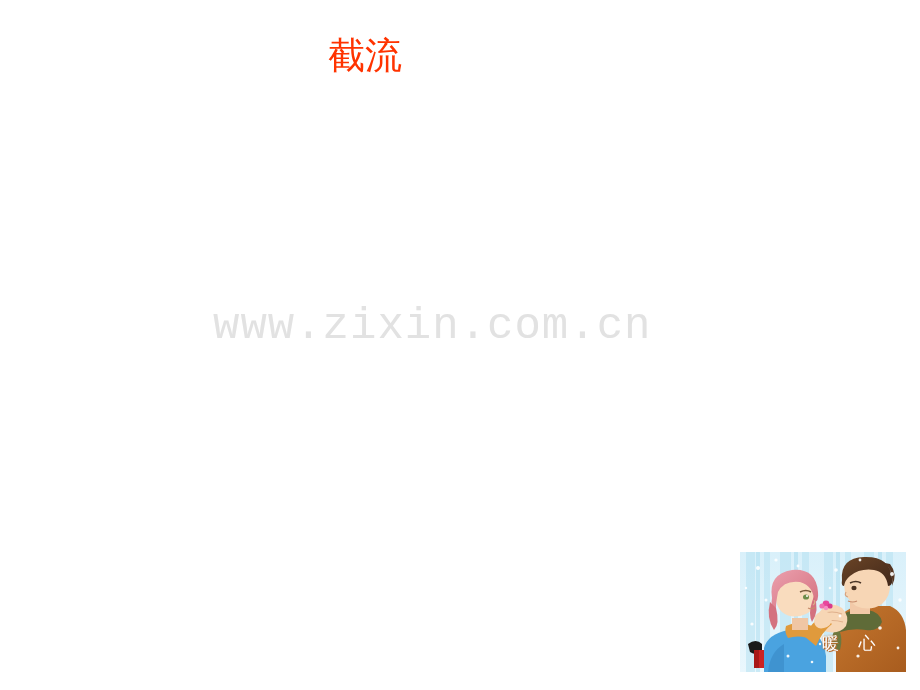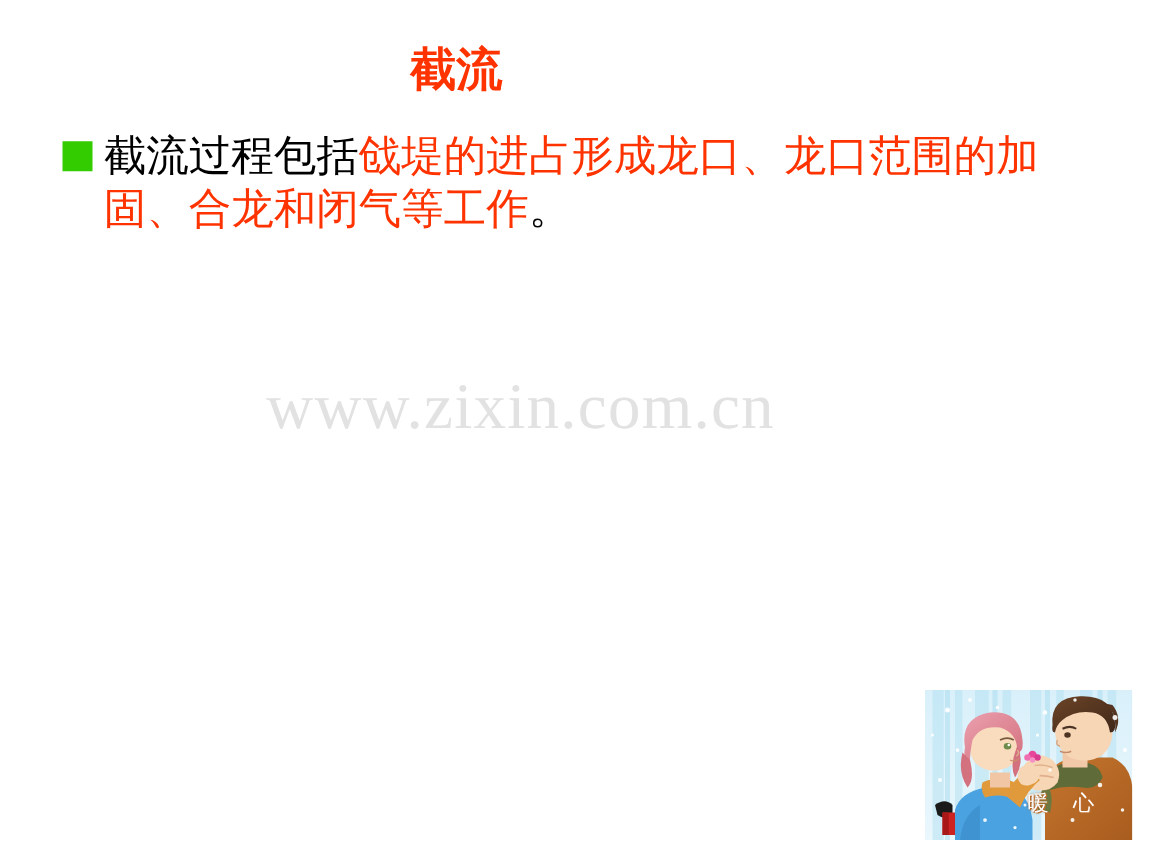--- a/index.html
+++ b/index.html
@@ -23,21 +23,20 @@
     position: absolute;
     left: 0;
     top: 34px;
     width: 730px;
     text-align: center;
     font-size: 37px;
     line-height: 44px;
     color: #FF3300;
     font-family: "DejaVu Sans", "Liberation Sans", sans-serif;
     white-space: nowrap;
-    font-weight: bold;
   }
 
   
   .bullet-block {
     position: absolute;
     left: 50px;
     width: 830px;
   }
   #bullet-1 { top: 104px; }
   #bullet-2 { top: 228px; }
@@ -67,25 +66,25 @@
   .lead-space {
     display: inline-block;
     width: 14px;
   }
 
   
   #watermark {
     position: absolute;
     left: 213px;
     top: 303px;
-    font-size: 52px;
+    font-size: 44px;
     line-height: 46px;
     letter-spacing: 1px;
     color: #e2e2e2;
-    font-family: Liberation Serif, serif;
+    font-family: Liberation Mono, monospace;
     white-space: nowrap;
     user-select: none;
     pointer-events: none;
   }
 
   
   #illustration {
     position: absolute;
     left: 740px;
     top: 552px;
@@ -108,28 +107,20 @@
     pointer-events: none;
   }
 </style>
 </head>
 <body>
 
 <div id="slide">
 
   <div id="slide-title">截流</div>
 
-  <div class="bullet-block" id="bullet-1">
-    <div class="bullet-row">
-      <div class="bullet-marker"></div>
-      <div class="bullet-text">
-        <span>截流过程包括</span><span class="hl">戗堤的进占形成龙口、龙口范围的加固、合龙和闭气等工作</span><span>。</span>
-      </div>
-    </div>
-  </div>
 
 
   <div id="watermark">www.zixin.com.cn</div>
 
   <div id="illustration">
     <svg width="166" height="120" viewBox="0 0 166 120">
       <defs>
         <linearGradient id="skyg" x1="0" y1="0" x2="0" y2="1">
           <stop offset="0%" stop-color="#d9f0fa"></stop>
           <stop offset="100%" stop-color="#eaf7fd"></stop>

